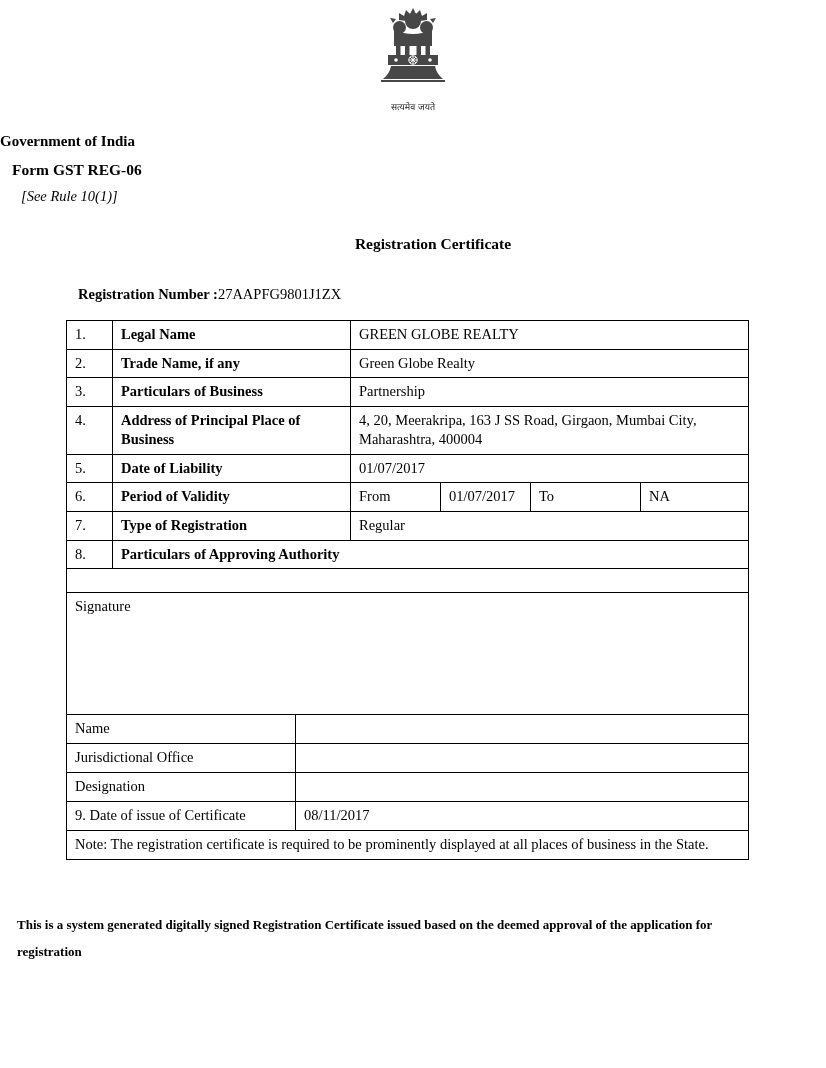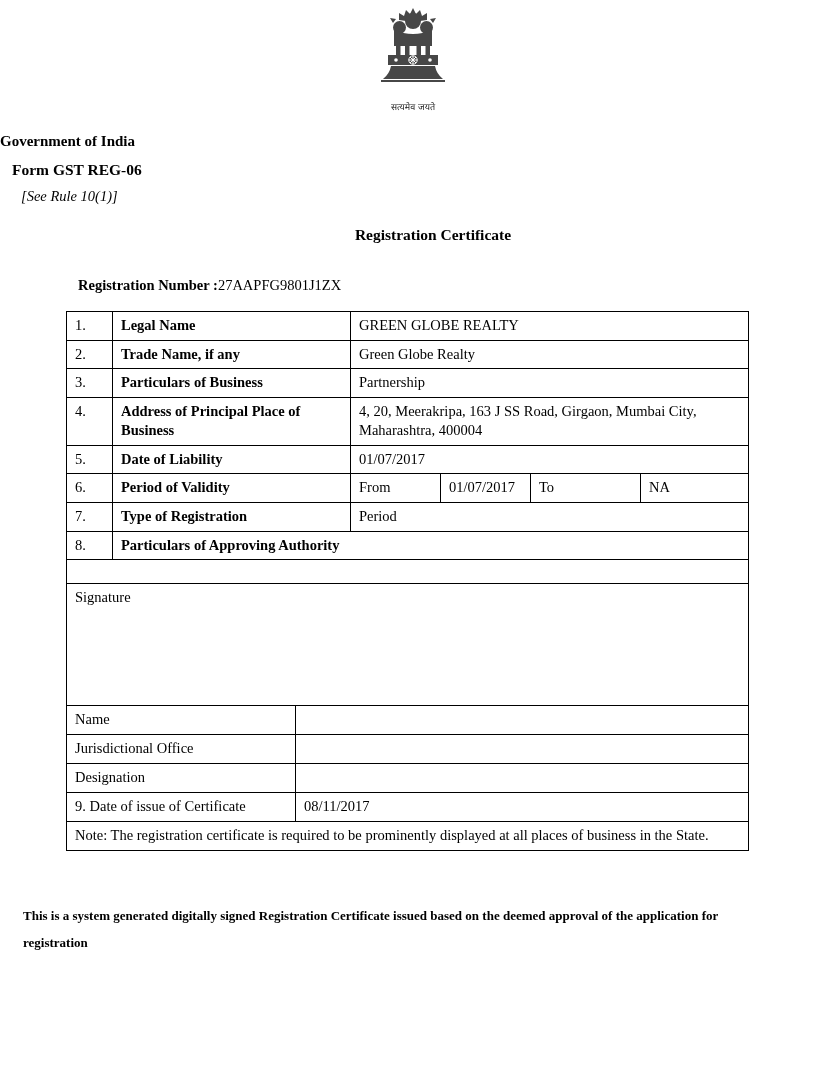--- a/index.html
+++ b/index.html
@@ -24,21 +24,21 @@
     line-height: 1;
     margin-top: 3px;
     text-align: center;
   }
 
   
   .head-block { margin-top: 22px; }
   .head-gov  { font-weight: bold; font-size: 15px; line-height: 1; }
   .head-form { font-weight: bold; font-size: 15.5px; line-height: 1; margin-top: 13px; padding-left: 12px; }
   .head-rule { font-style: italic; font-size: 14.5px; line-height: 1; margin-top: 11px; padding-left: 21px; }
-  .cert-title { text-align: center; font-weight: bold; font-size: 15.5px; margin-top: 23px; padding-left: 40px; }
+  .cert-title { text-align: center; font-weight: bold; font-size: 15.5px; margin-top: 32px; padding-left: 40px; }
 
   
   .regnum-line { margin: 33px 0 17px 78px; font-size: 14.5px; }
   .regnum-label { font-weight: bold; }
 
   
   table.cert {
     border-collapse: collapse;
     table-layout: fixed;
     width: 682px;
@@ -58,21 +58,21 @@
   tr.empty-row td { height: 24px; padding: 0; }
   td.signature-cell { height: 122px; vertical-align: top; }
   table.cert.lower td { height: 29px; }
   td.note-cell { font-weight: normal; }
 
   
   .footer-note {
     font-weight: bold;
     font-size: 13px;
     line-height: 2.05;
-    margin: 52px 96px 0 23px;
+    margin: 52px 96px 0 17px;
     max-width: 710px;
   }
 </style>
 </head>
 <body>
 
 <div class="page">
 
   <div class="emblem-wrap">
     <svg width="74" height="92" viewBox="0 0 74 92" aria-hidden="true">
@@ -166,21 +166,21 @@
         <td class="c-num">6.</td>
         <td class="c-label">Period of Validity</td>
         <td class="c-value">From</td>
         <td class="c-value">01/07/2017</td>
         <td class="c-value">To</td>
         <td class="c-value">NA</td>
       </tr>
       <tr>
         <td class="c-num">7.</td>
         <td class="c-label">Type of Registration</td>
-        <td class="c-value" colspan="4">Period</td>
+        <td class="c-value" colspan="4">Regular</td>
       </tr>
       <tr>
         <td class="c-num">8.</td>
         <td class="c-label" colspan="5">Particulars of Approving Authority</td>
       </tr>
       <tr class="empty-row">
         <td colspan="6"></td>
       </tr>
       <tr>
         <td colspan="6" class="signature-cell">Signature</td>

